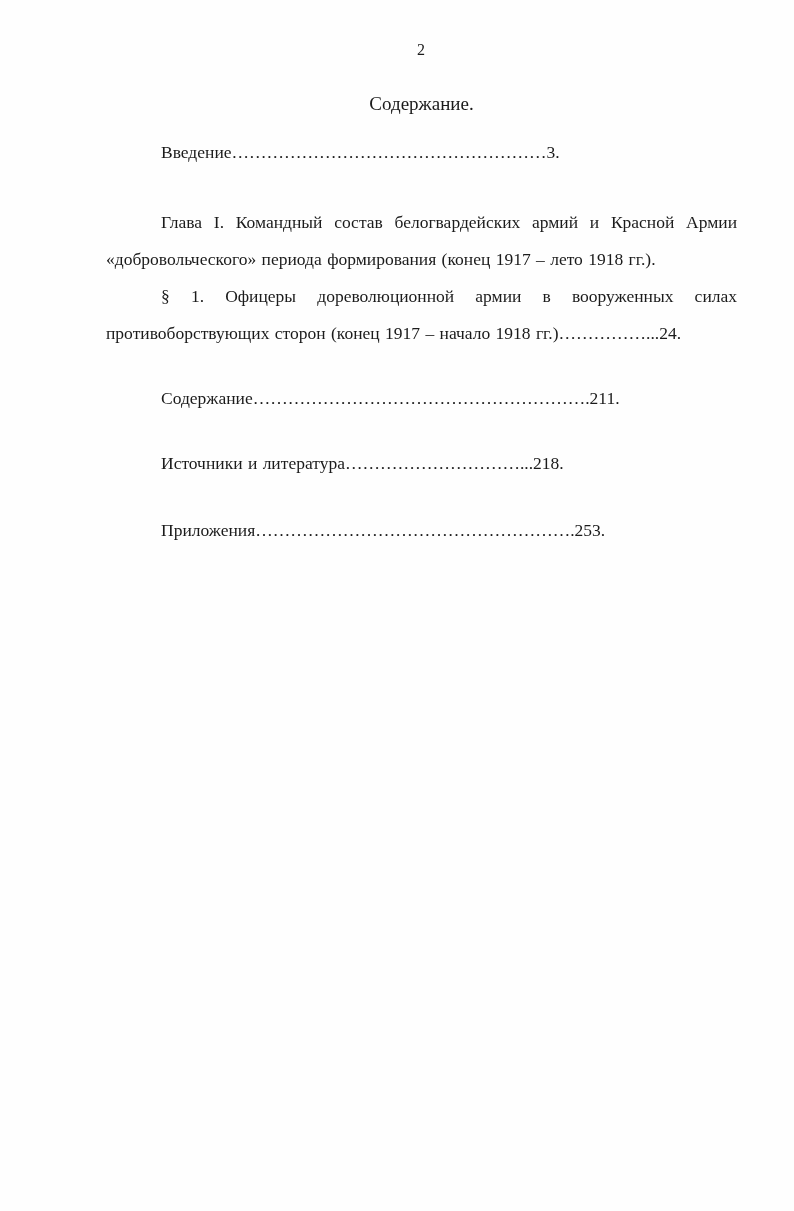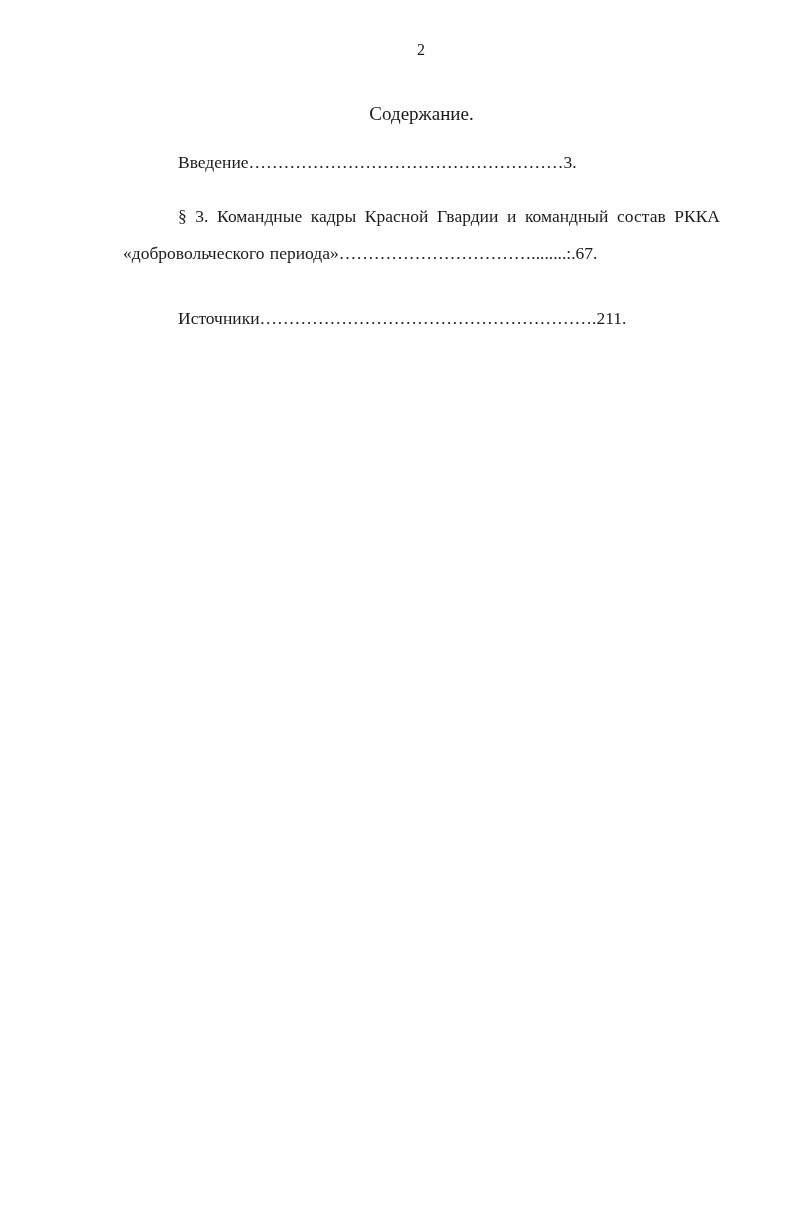--- a/index.html
+++ b/index.html
@@ -26,25 +26,25 @@
   .page-number {
     text-align: center;
     font-size: 16px;
     line-height: 20px;
     letter-spacing: 1px;
   }
   .doc-title {
     text-align: center;
     font-size: 19px;
     font-weight: normal;
-    margin: 42px 0 0 0;
+    margin: 32px 0 0 0;
     line-height: 24px;
   }
   p.toc-entry {
-    margin: 17px;
+    margin: 0;
     font-size: 17.5px;
     line-height: 37px;
     text-align: justify;
     text-indent: 55px;
     word-spacing: 1px;
   }
   p.first-entry   { margin-top: 18px; }
   p.section-gap   { margin-top: 33px; }
   p.tail-gap      { margin-top: 28px; }
   p.tail-gap-lg   { margin-top: 30px; }
@@ -54,26 +54,29 @@
 
 <div class="page">
   <div class="content">
 
     <div class="page-number">2</div>
 
     <h1 class="doc-title">Содержание.</h1>
 
     <p class="toc-entry first-entry">Введение………………………………………………3.</p>
 
+    <p class="toc-entry section-gap">Глава I. Командный состав белогвардейских армий и Красной Армии «добровольческого» периода формирования (конец 1917 – лето 1918 гг.).</p>
 
-
-
-    <p class="toc-entry">§ 3. Командные кадры Красной Гвардии и командный состав РККА «добровольческого периода»……………………………........:.67.</p>
+    <p class="toc-entry">§ 1. Офицеры дореволюционной армии в вооруженных силах противоборствующих сторон (конец 1917 – начало 1918 гг.)……………...24.</p>
 
 
 
 
-    <p class="toc-entry tail-gap">Источники………………………………………………….211.</p>
 
 
+    <p class="toc-entry tail-gap">Содержание………………………………………………….211.</p>
+
+    <p class="toc-entry tail-gap">Источники и литература…………………………...218.</p>
+
+    <p class="toc-entry tail-gap-lg">Приложения……………………………………………….253.</p>
 
   </div>
 </div>
 
 </body></html>

